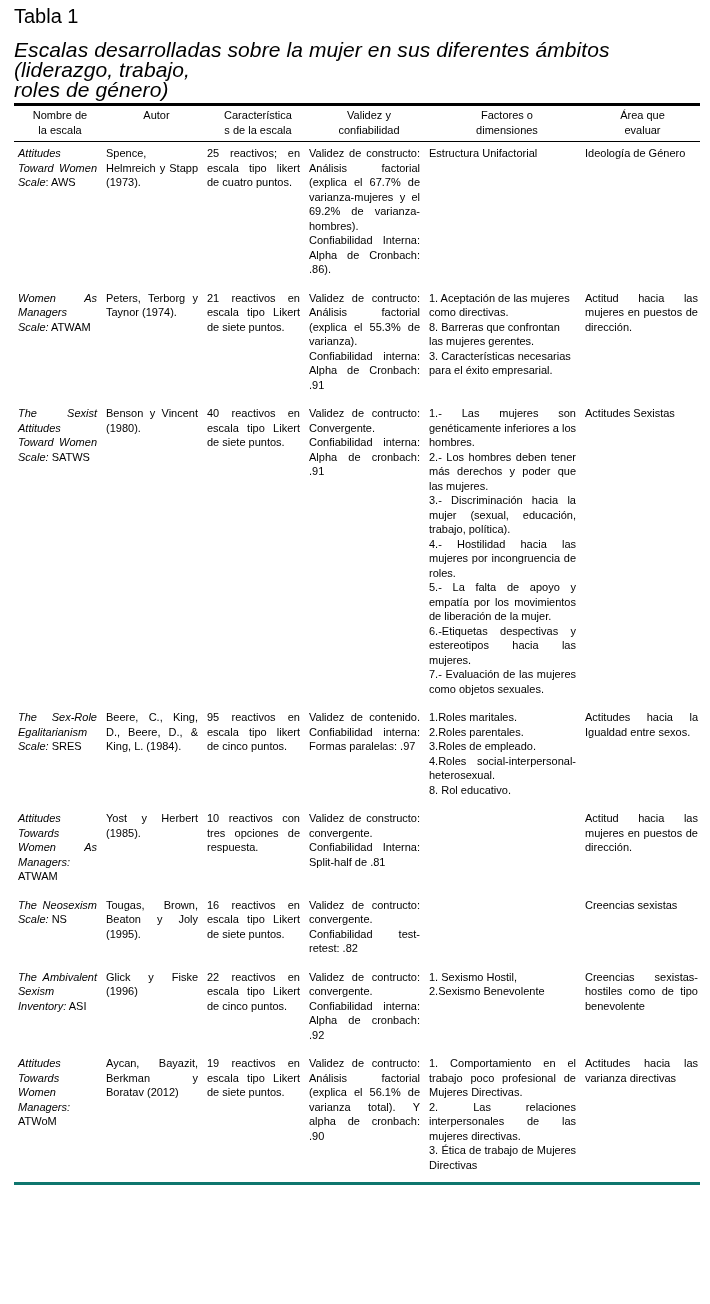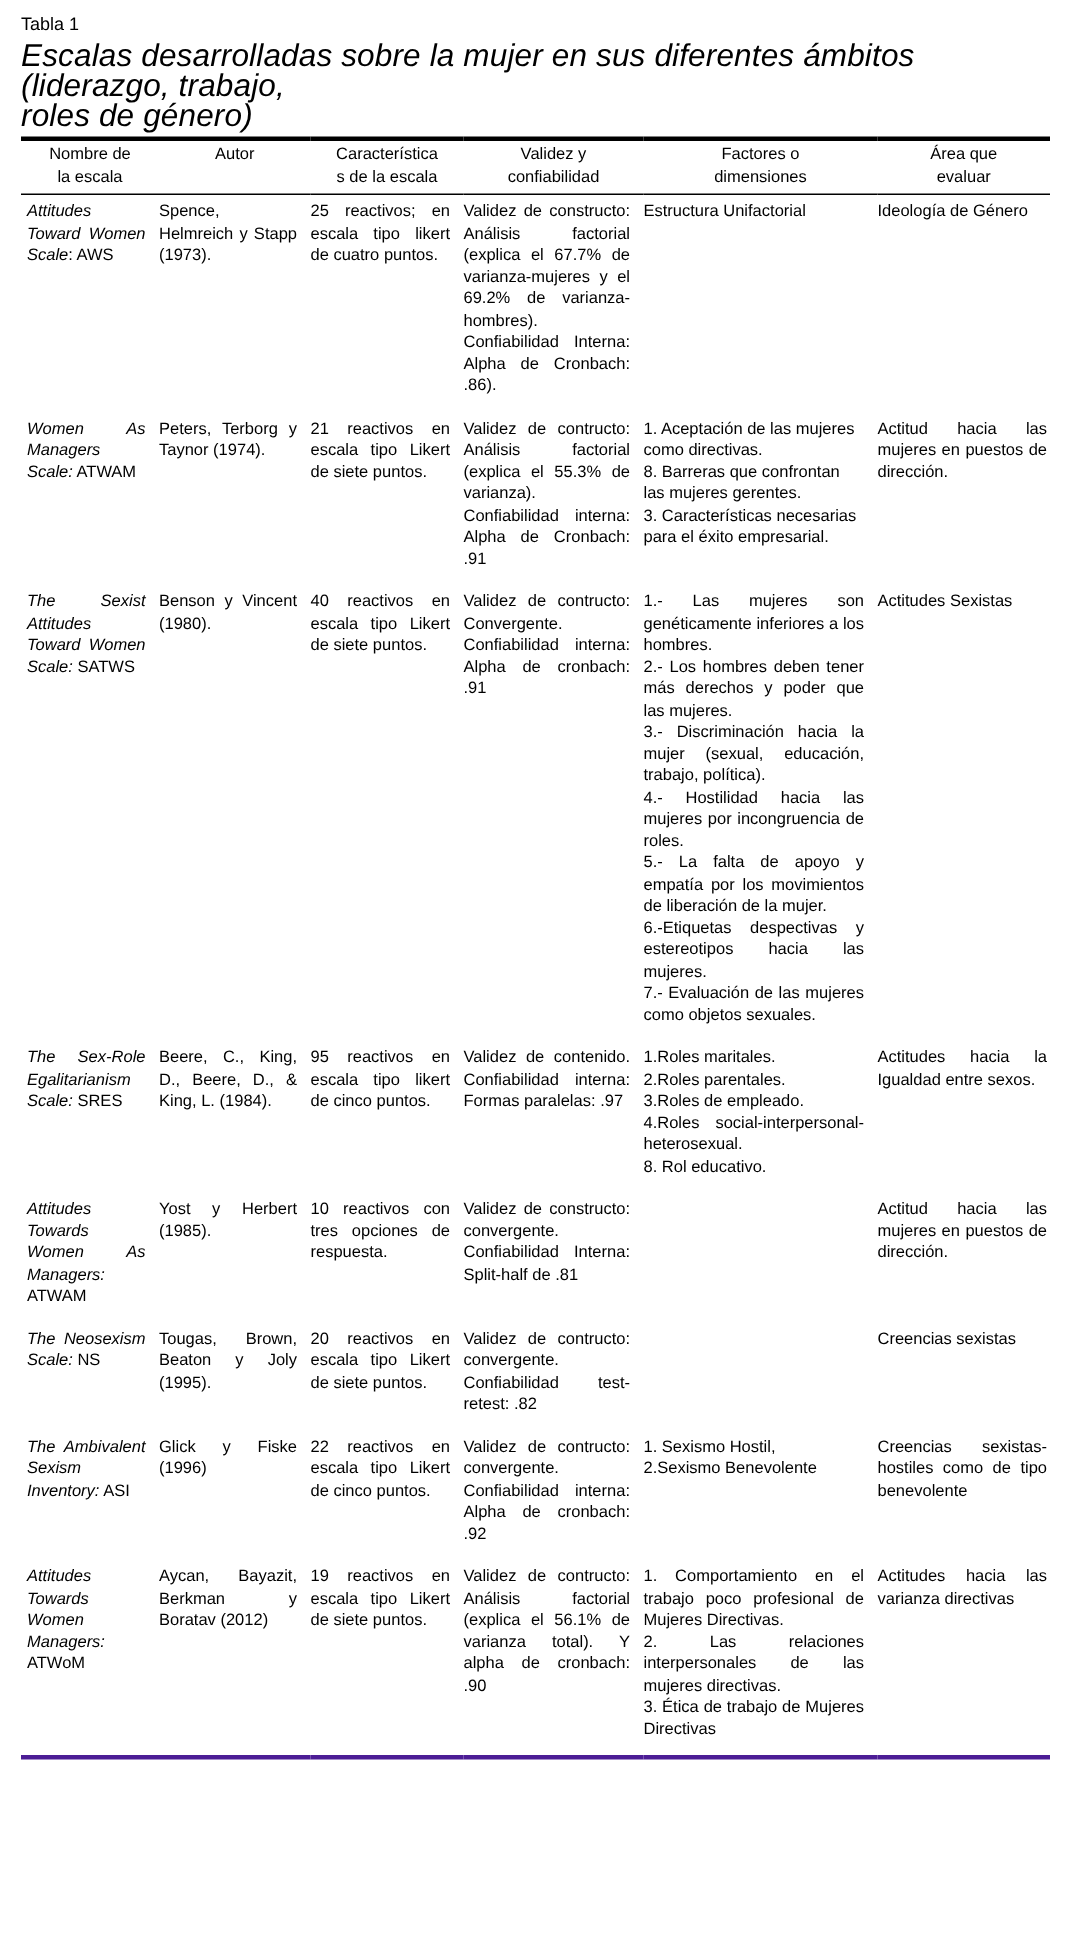--- a/index.html
+++ b/index.html
@@ -3,28 +3,28 @@
 <meta charset="utf-8">
 <style>
   * { margin:0; padding:0; box-sizing:border-box; }
   html,body { background:#ffffff; }
   body {
     width:710px; height:1304px; overflow:hidden;
     font-family:"Liberation Sans","DejaVu Sans",sans-serif;
     color:#000;
   }
   .page { padding:7px 10px 0 14px; }
-  .doc-title { font-size:12px; line-height:18px; font-weight:normal; margin-bottom:3px; }
+  .doc-title { font-size:20px; line-height:18px; font-weight:normal; margin-bottom:15px; }
   .doc-subtitle {
     font-size:21px; line-height:20px; font-style:italic;
     white-space:pre-line; margin-bottom:3px; letter-spacing:.1px;
   }
   table.scales {
     width:686px; table-layout:fixed; border-collapse:collapse;
-    border-top:3px solid #000; border-bottom:3px solid #4c1d95;
+    border-top:3px solid #000; border-bottom:3px solid #0f766e;
   }
   col.c1{width:92px;} col.c2{width:101px;} col.c3{width:102px;}
   col.c4{width:120px;} col.c5{width:156px;} col.c6{width:115px;}
   thead th {
     font-weight:normal; font-size:11px; line-height:15px;
     white-space:pre-line; text-align:center; vertical-align:top;
     border-bottom:1px solid #000; padding:2px 2px 3px 2px;
   }
   td.cell {
     font-size:11px; line-height:14.5px; vertical-align:top;
@@ -126,21 +126,21 @@
           <td class="cell name-cell"><i>Attitudes Towards Women As Managers:</i><span> ATWAM</span></td>
           <td class="cell author-cell">Yost y Herbert (1985).</td>
           <td class="cell characteristics-cell">10 reactivos con tres opciones de respuesta.</td>
           <td class="cell validity-cell">Validez de constructo: convergente. Confiabilidad Interna: Split-half de .81</td>
           <td class="cell factors-cell"></td>
           <td class="cell area-cell">Actitud hacia las mujeres en puestos de dirección.</td>
         </tr>
         <tr>
           <td class="cell name-cell"><i>The Neosexism Scale:</i><span> NS</span></td>
           <td class="cell author-cell">Tougas, Brown, Beaton y Joly (1995).</td>
-          <td class="cell characteristics-cell">20 reactivos en escala tipo Likert de siete puntos.</td>
+          <td class="cell characteristics-cell">16 reactivos en escala tipo Likert de siete puntos.</td>
           <td class="cell validity-cell">Validez de contructo: convergente. Confiabilidad test-retest: .82</td>
           <td class="cell factors-cell"></td>
           <td class="cell area-cell">Creencias sexistas</td>
         </tr>
         <tr>
           <td class="cell name-cell"><i>The Ambivalent Sexism Inventory:</i><span> ASI</span></td>
           <td class="cell author-cell">Glick y Fiske (1996)</td>
           <td class="cell characteristics-cell">22 reactivos en escala tipo Likert de cinco puntos.</td>
           <td class="cell validity-cell">Validez de contructo: convergente. Confiabilidad interna: Alpha de cronbach: .92</td>
           <td class="cell factors-cell">

